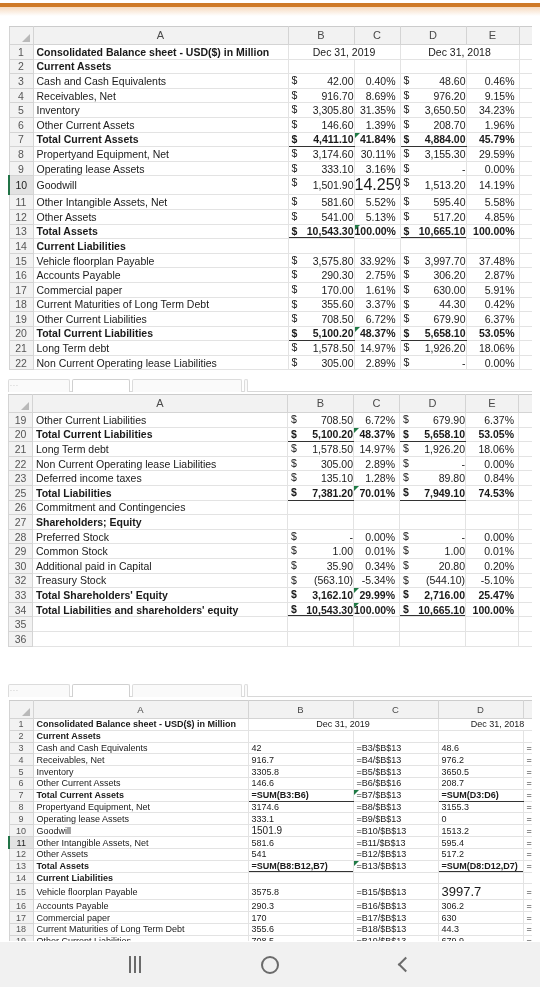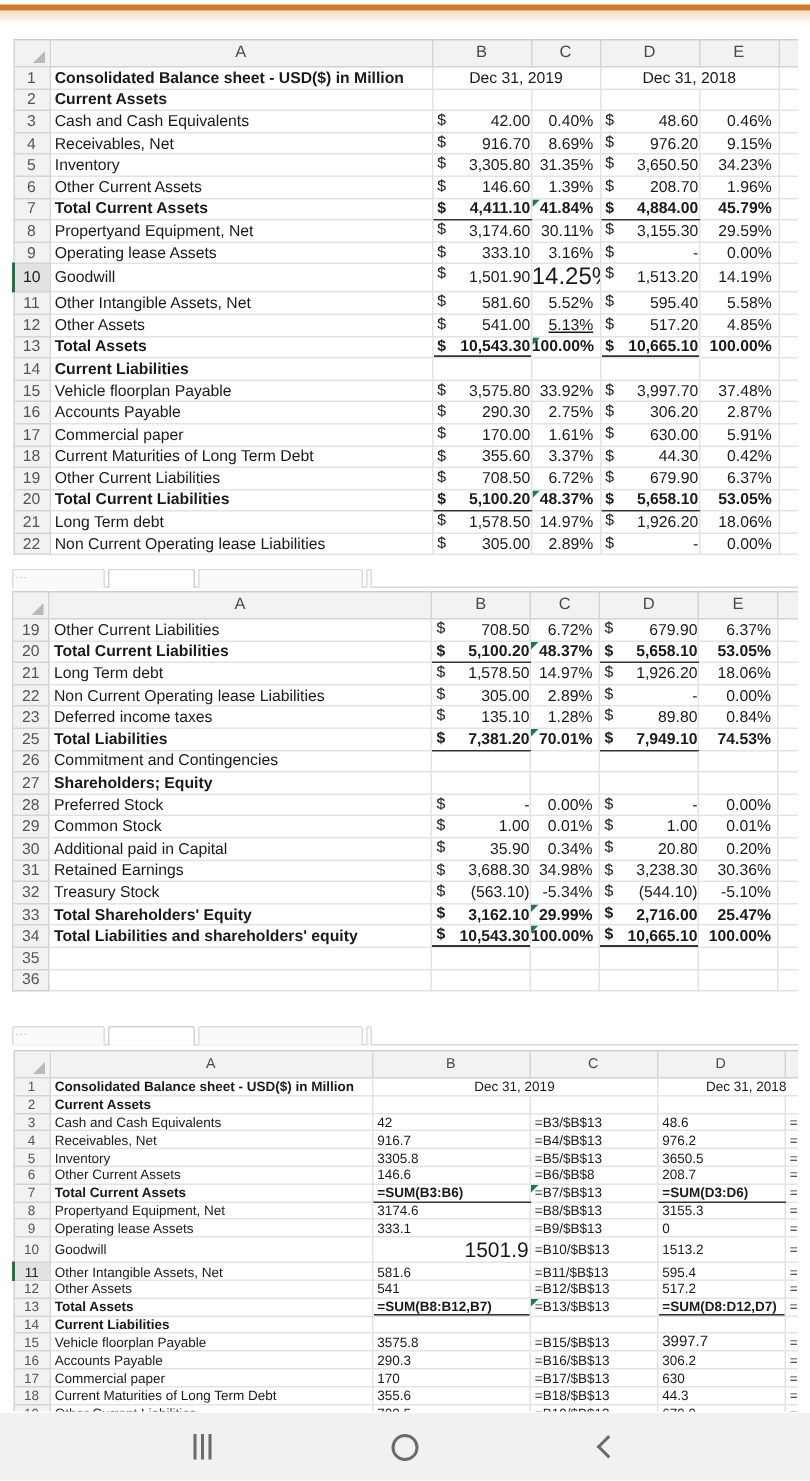--- a/index.html
+++ b/index.html
@@ -229,21 +229,21 @@
             <td class="cell cur" style="font-size: 10.5px;"><span class="sym">$</span><span class="val">581.60</span></td>
             <td class="cell num" style="font-size: 10.5px;">5.52%</td>
             <td class="cell cur" style="font-size: 10.5px;"><span class="sym">$</span><span class="val">595.40</span></td>
             <td class="cell num" style="font-size: 10.5px;">5.58%</td>
             <td class="cell blank"></td>
           </tr>
           <tr class="row" style="height: 14.6px;">
             <td class="rowhdr" style="font-size: 10.5px;">12</td>
             <td class="cell lbl" style="font-size: 10.5px;">Other Assets</td>
             <td class="cell cur" style="font-size: 10.5px;"><span class="sym">$</span><span class="val">541.00</span></td>
-            <td class="cell num" style="font-size: 10.5px; text-decoration: underline;">5.13%</td>
+            <td class="cell num" style="font-size: 10.5px;">5.13%</td>
             <td class="cell cur" style="font-size: 10.5px;"><span class="sym">$</span><span class="val">517.20</span></td>
             <td class="cell num" style="font-size: 10.5px;">4.85%</td>
             <td class="cell blank"></td>
           </tr>
           <tr class="row" style="height: 14.6px;">
             <td class="rowhdr" style="font-size: 10.5px;">13</td>
             <td class="cell lbl b" style="font-size: 10.5px;">Total Assets</td>
             <td class="cell cur b uline-d" style="font-size: 10.5px;"><span class="sym">$</span><span class="val">10,543.30</span></td>
             <td class="cell num b cmt" style="font-size: 10.5px;">100.00%</td>
             <td class="cell cur b uline-d" style="font-size: 10.5px;"><span class="sym">$</span><span class="val">10,665.10</span></td>
@@ -461,29 +461,20 @@
           <tr class="row" style="height: 14.6px;">
             <td class="rowhdr" style="font-size: 10.5px;">30</td>
             <td class="cell lbl" style="font-size: 10.5px;">Additional paid in Capital</td>
             <td class="cell cur" style="font-size: 10.5px;"><span class="sym">$</span><span class="val">35.90</span></td>
             <td class="cell num" style="font-size: 10.5px;">0.34%</td>
             <td class="cell cur" style="font-size: 10.5px;"><span class="sym">$</span><span class="val">20.80</span></td>
             <td class="cell num" style="font-size: 10.5px;">0.20%</td>
             <td class="cell blank"></td>
           </tr>
           <tr class="row" style="height: 14.6px;">
-            <td class="rowhdr" style="font-size: 10.5px;">31</td>
-            <td class="cell lbl" style="font-size: 10.5px;">Retained Earnings</td>
-            <td class="cell cur" style="font-size: 10.5px;"><span class="sym">$</span><span class="val">3,688.30</span></td>
-            <td class="cell num" style="font-size: 10.5px;">34.98%</td>
-            <td class="cell cur" style="font-size: 10.5px;"><span class="sym">$</span><span class="val">3,238.30</span></td>
-            <td class="cell num" style="font-size: 10.5px;">30.36%</td>
-            <td class="cell blank"></td>
-          </tr>
-          <tr class="row" style="height: 14.6px;">
             <td class="rowhdr" style="font-size: 10.5px;">32</td>
             <td class="cell lbl" style="font-size: 10.5px;">Treasury Stock</td>
             <td class="cell cur" style="font-size: 10.5px;"><span class="sym">$</span><span class="val">(563.10)</span></td>
             <td class="cell num" style="font-size: 10.5px;">-5.34%</td>
             <td class="cell cur" style="font-size: 10.5px;"><span class="sym">$</span><span class="val">(544.10)</span></td>
             <td class="cell num" style="font-size: 10.5px;">-5.10%</td>
             <td class="cell blank"></td>
           </tr>
           <tr class="row" style="height: 14.6px;">
             <td class="rowhdr" style="font-size: 10.5px;">33</td>
@@ -591,21 +582,21 @@
             <td class="cell lbl" style="font-size: 9px;">Inventory</td>
             <td class="cell lbl" style="font-size: 9px; margin-top: 20px;">3305.8</td>
             <td class="cell lbl" style="font-size: 9px;">=B5/$B$13</td>
             <td class="cell lbl" style="font-size: 9px; margin-top: 18px;">3650.5</td>
             <td class="cell lbl" style="font-size: 9px;">=D5/$D$13</td>
           </tr>
           <tr class="row" style="height: 11.8px;">
             <td class="rowhdr" style="font-size: 9px;">6</td>
             <td class="cell lbl" style="font-size: 9px;">Other Current Assets</td>
             <td class="cell lbl" style="font-size: 9px;">146.6</td>
-            <td class="cell lbl" style="font-size: 9px;">=B6/$B$8</td>
+            <td class="cell lbl" style="font-size: 9px;">=B6/$B$16</td>
             <td class="cell lbl" style="font-size: 9px;">208.7</td>
             <td class="cell lbl" style="font-size: 9px;">=D6/$D$13</td>
           </tr>
           <tr class="row" style="height: 11.8px;">
             <td class="rowhdr" style="font-size: 9px;">7</td>
             <td class="cell lbl b" style="font-size: 9px;">Total Current Assets</td>
             <td class="cell lbl b uline-s" style="font-size: 9px;">=SUM(B3:B6)</td>
             <td class="cell lbl cmt" style="font-size: 9px;">=B7/$B$13</td>
             <td class="cell lbl b uline-s" style="font-size: 9px;">=SUM(D3:D6)</td>
             <td class="cell lbl" style="font-size: 9px;">=D7/$D$13</td>
@@ -622,21 +613,21 @@
             <td class="rowhdr" style="font-size: 9px;">9</td>
             <td class="cell lbl" style="font-size: 9px;">Operating lease Assets</td>
             <td class="cell lbl" style="font-size: 9px;">333.1</td>
             <td class="cell lbl" style="font-size: 9px;">=B9/$B$13</td>
             <td class="cell lbl" style="font-size: 9px;">0</td>
             <td class="cell lbl" style="font-size: 9px;">=D9/$D$13</td>
           </tr>
           <tr class="row" style="height: 11.8px;">
             <td class="rowhdr" style="font-size: 9px;">10</td>
             <td class="cell lbl" style="font-size: 9px;">Goodwill</td>
-            <td class="cell lbl" style="font-size: 14px; text-align: right;">1501.9</td>
+            <td class="cell lbl" style="font-size: 10px;">1501.9</td>
             <td class="cell lbl" style="font-size: 9px;">=B10/$B$13</td>
             <td class="cell lbl" style="font-size: 9px;">1513.2</td>
             <td class="cell lbl" style="font-size: 9px;">=D10/$D$13</td>
           </tr>
           <tr class="row" style="height: 11.8px;">
             <td class="rowhdr sel" style="font-size: 9px;">11</td>
             <td class="cell lbl" style="font-size: 9px;">Other Intangible Assets, Net</td>
             <td class="cell lbl" style="font-size: 9px;">581.6</td>
             <td class="cell lbl" style="font-size: 9px;">=B11/$B$13</td>
             <td class="cell lbl" style="font-size: 9px;">595.4</td>
@@ -664,21 +655,21 @@
             <td class="cell lbl" style="font-size: 9px;"></td>
             <td class="cell lbl" style="font-size: 9px;"></td>
             <td class="cell lbl" style="font-size: 9px;"></td>
             <td class="cell lbl" style="font-size: 9px;"></td>
           </tr>
           <tr class="row" style="height: 11.8px;">
             <td class="rowhdr" style="font-size: 9px;">15</td>
             <td class="cell lbl" style="font-size: 9px;">Vehicle floorplan Payable</td>
             <td class="cell lbl" style="font-size: 9px;">3575.8</td>
             <td class="cell lbl" style="font-size: 9px;">=B15/$B$13</td>
-            <td class="cell lbl" style="font-size: 10px;">3997.7</td>
+            <td class="cell lbl" style="font-size: 13px;">3997.7</td>
             <td class="cell lbl" style="font-size: 9px;">=D15/$D$13</td>
           </tr>
           <tr class="row" style="height: 11.8px;">
             <td class="rowhdr" style="font-size: 9px;">16</td>
             <td class="cell lbl" style="font-size: 9px;">Accounts Payable</td>
             <td class="cell lbl" style="font-size: 9px; margin-left: 48px;">290.3</td>
             <td class="cell lbl" style="font-size: 9px;">=B16/$B$13</td>
             <td class="cell lbl" style="font-size: 9px; margin-left: 28px;">306.2</td>
             <td class="cell lbl" style="font-size: 9px;">=D16/$D$13</td>
           </tr>

